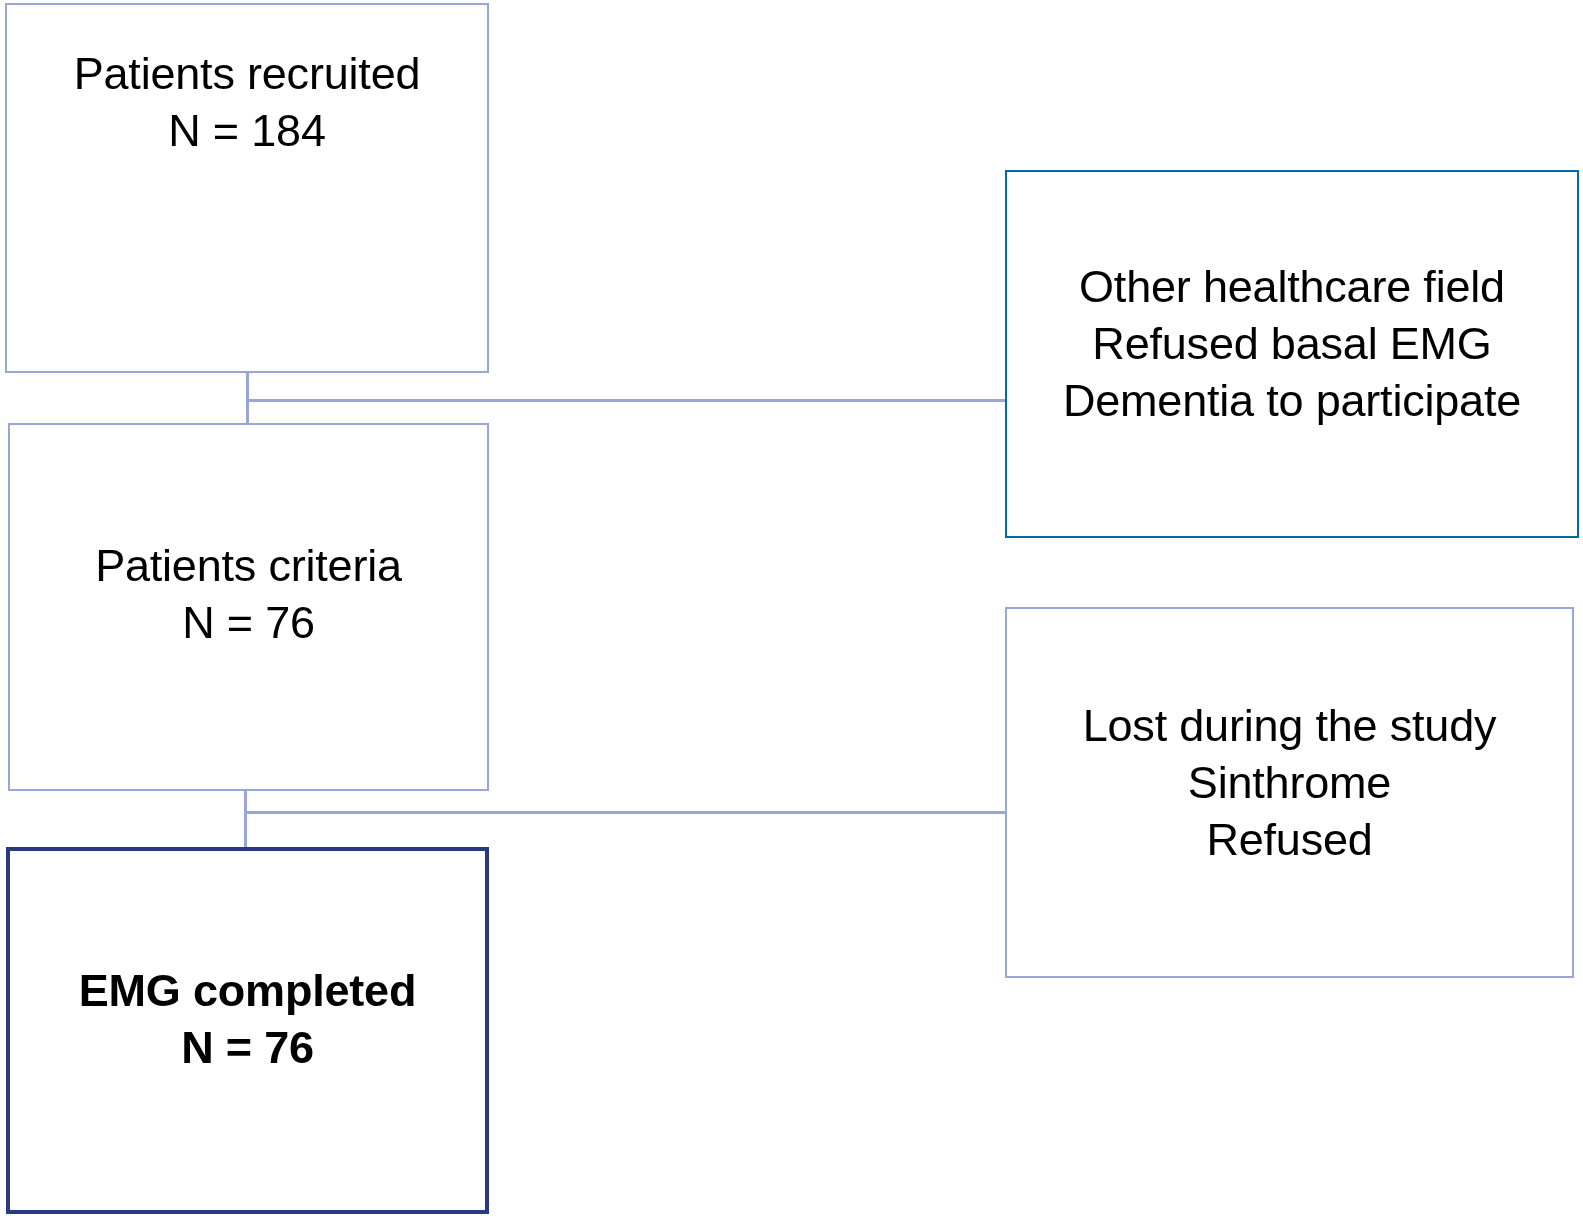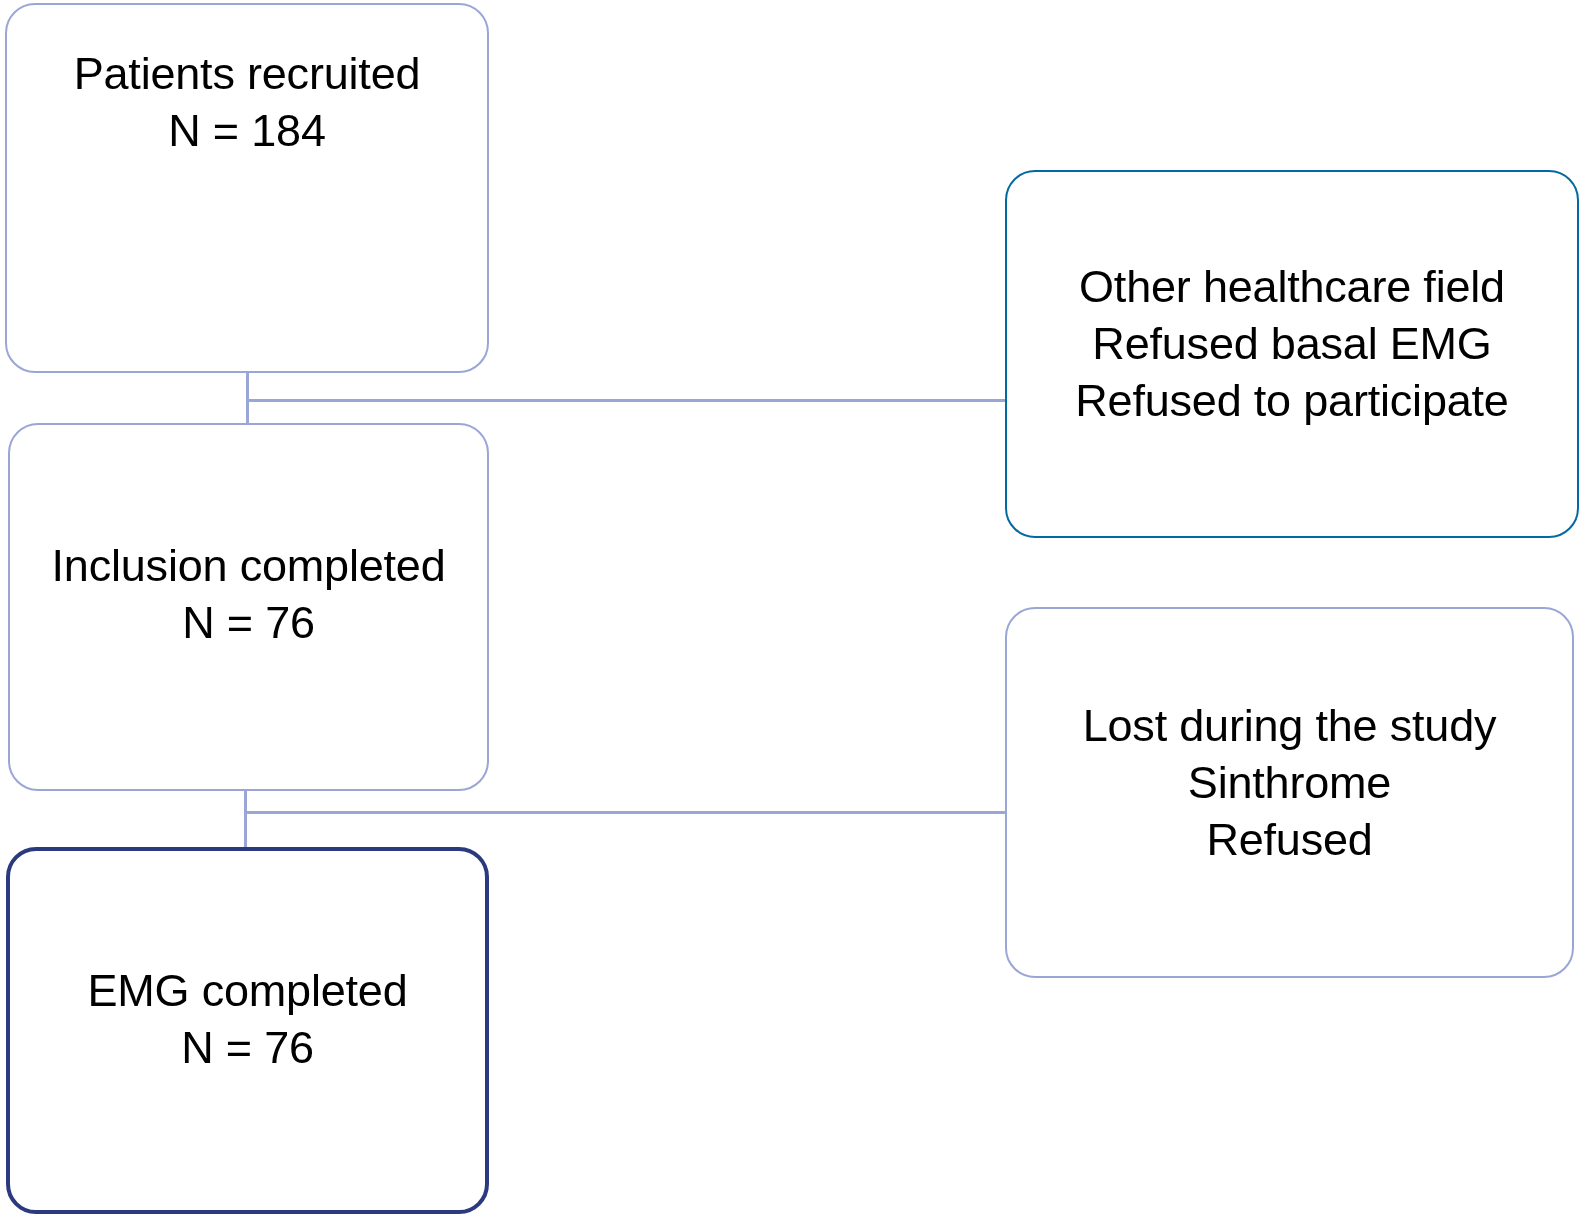--- a/index.html
+++ b/index.html
@@ -24,21 +24,20 @@
     background: #ffffff;
     display: flex;
     flex-direction: column;
     align-items: center;
     justify-content: center;
     text-align: center;
     color: #000000;
     font-size: 45px;
     line-height: 57px;
     letter-spacing: -0.2px;
-    border-radius: 30px;
   }
   .flow-box .line {
     display: block;
     white-space: nowrap;
   }
 
   
   #box-recruited {
     left: 5px;
     top: 3px;
@@ -59,20 +58,21 @@
   }
 
   
   #box-emg {
     left: 6px;
     top: 847px;
     width: 483px;
     height: 367px;
     border: 4px solid #2b3a7f;
     padding-bottom: 24px;
+    font-weight: bold;
   }
 
   
   #box-exclusion-1 {
     left: 1005px;
     top: 170px;
     width: 574px;
     height: 368px;
     border: 2px solid #0369a1;
     padding-bottom: 22px;
@@ -114,33 +114,33 @@
 
   <div class="conn-v" id="conn2-v"></div>
   <div class="conn-h" id="conn2-h"></div>
 
   <div class="flow-box" id="box-recruited">
     <span class="line">Patients recruited</span>
     <span class="line">N = 184</span>
   </div>
 
   <div class="flow-box" id="box-inclusion">
-    <span class="line">Inclusion completed</span>
+    <span class="line">Patients criteria</span>
     <span class="line">N = 76</span>
   </div>
 
   <div class="flow-box" id="box-emg">
     <span class="line">EMG completed</span>
     <span class="line">N = 76</span>
   </div>
 
   <div class="flow-box" id="box-exclusion-1">
     <span class="line">Other healthcare field</span>
     <span class="line">Refused basal EMG</span>
-    <span class="line">Refused to participate</span>
+    <span class="line">Dementia to participate</span>
   </div>
 
   <div class="flow-box" id="box-exclusion-2">
     <span class="line">Lost during the study</span>
     <span class="line">Sinthrome</span>
     <span class="line">Refused</span>
   </div>
 
 </div>
 

